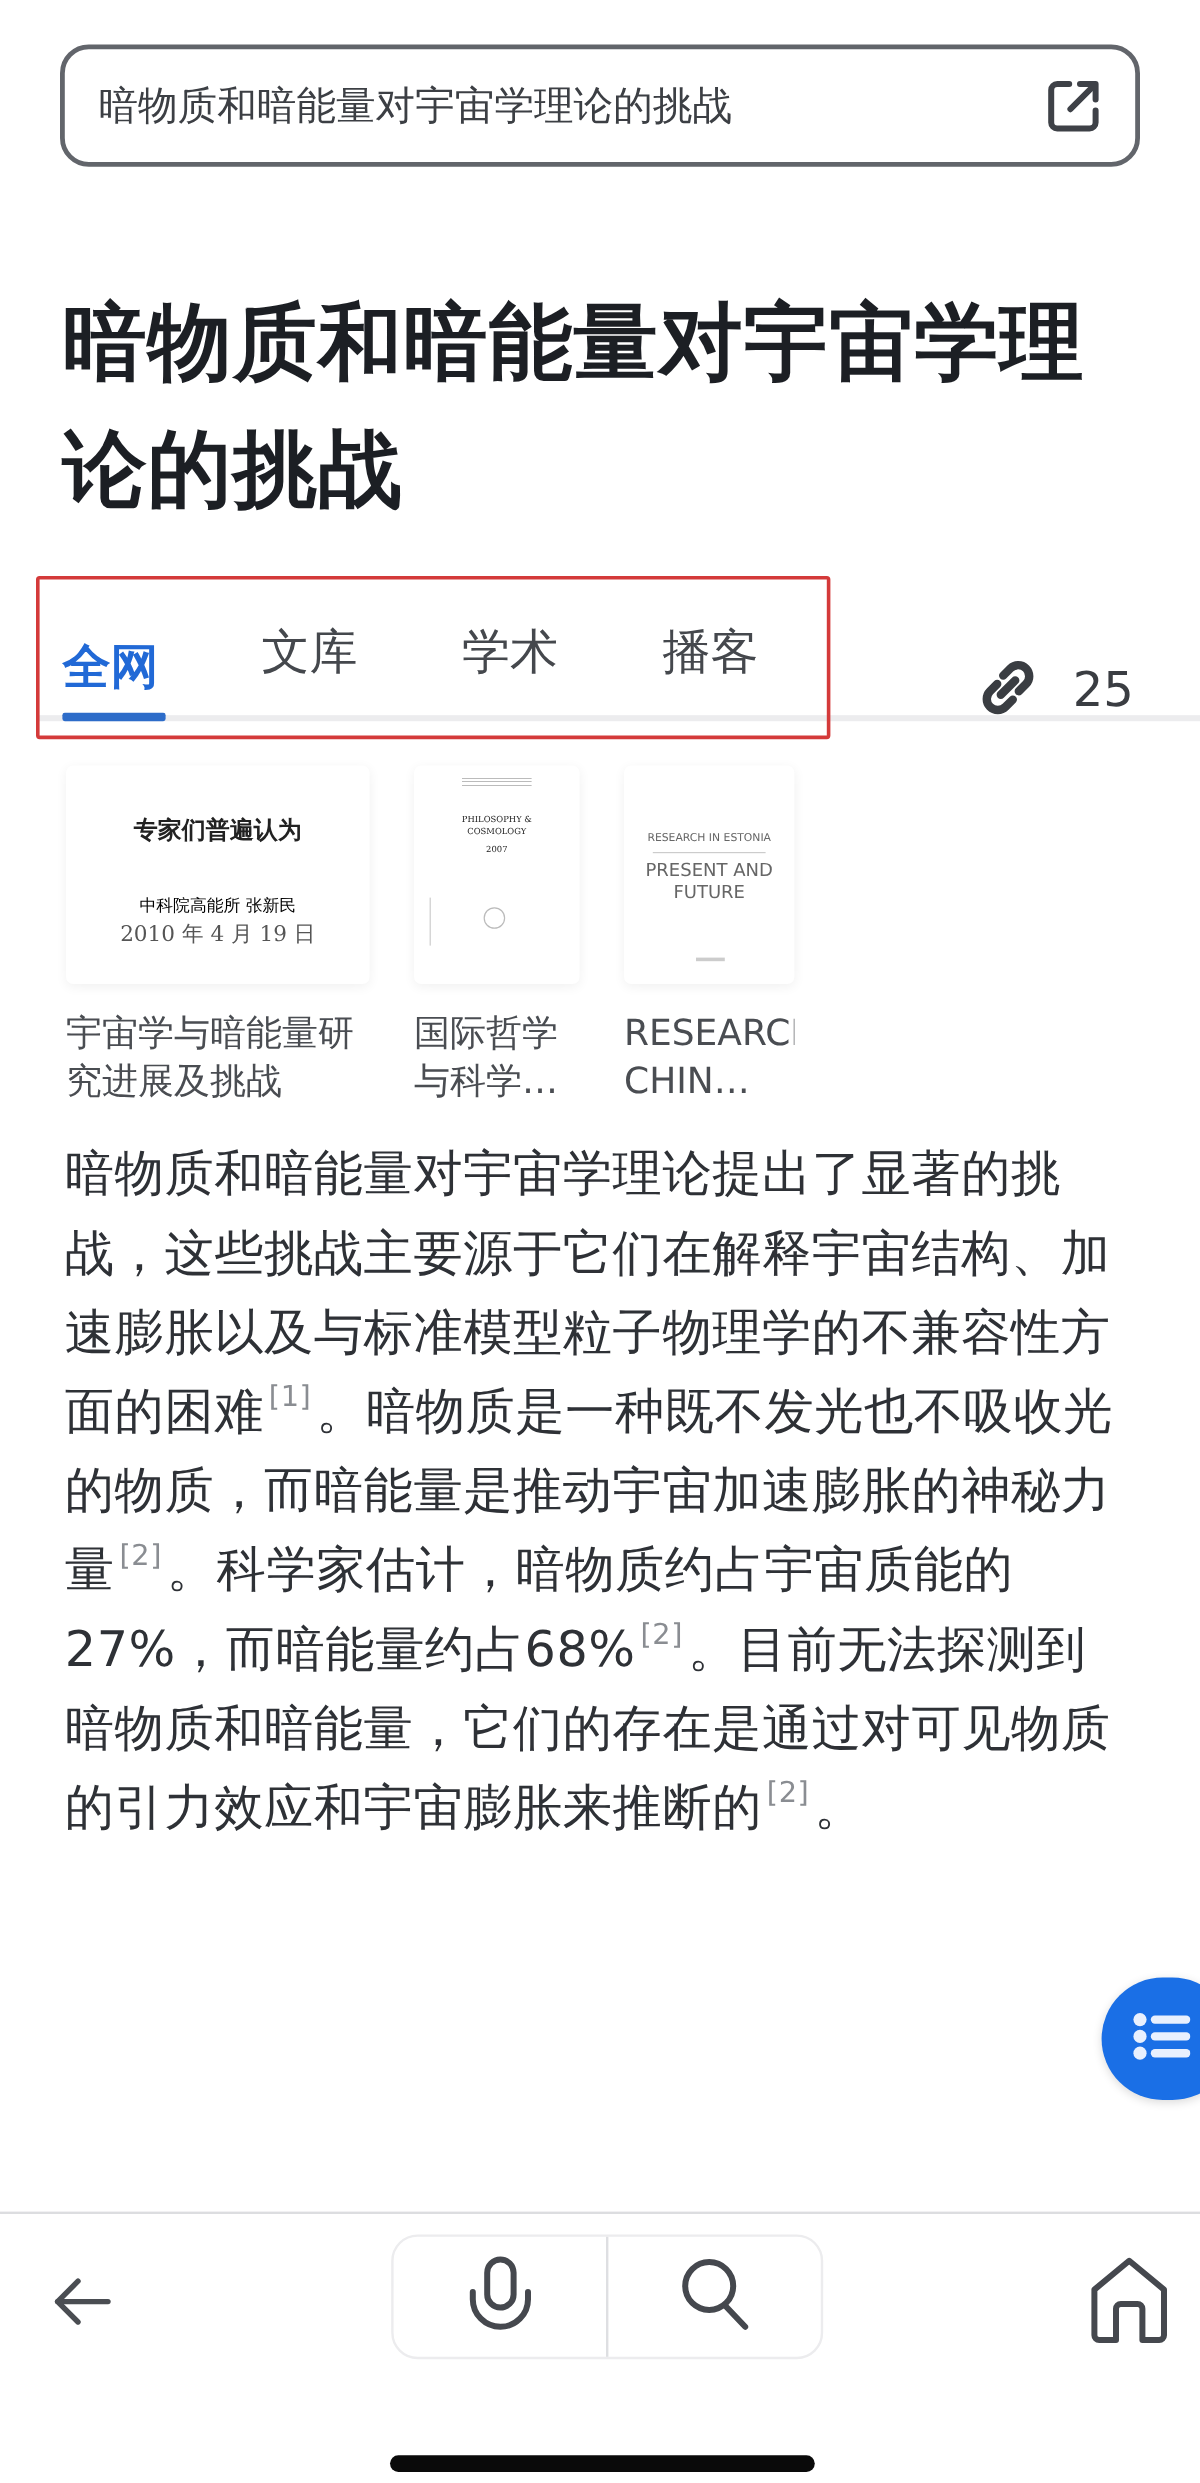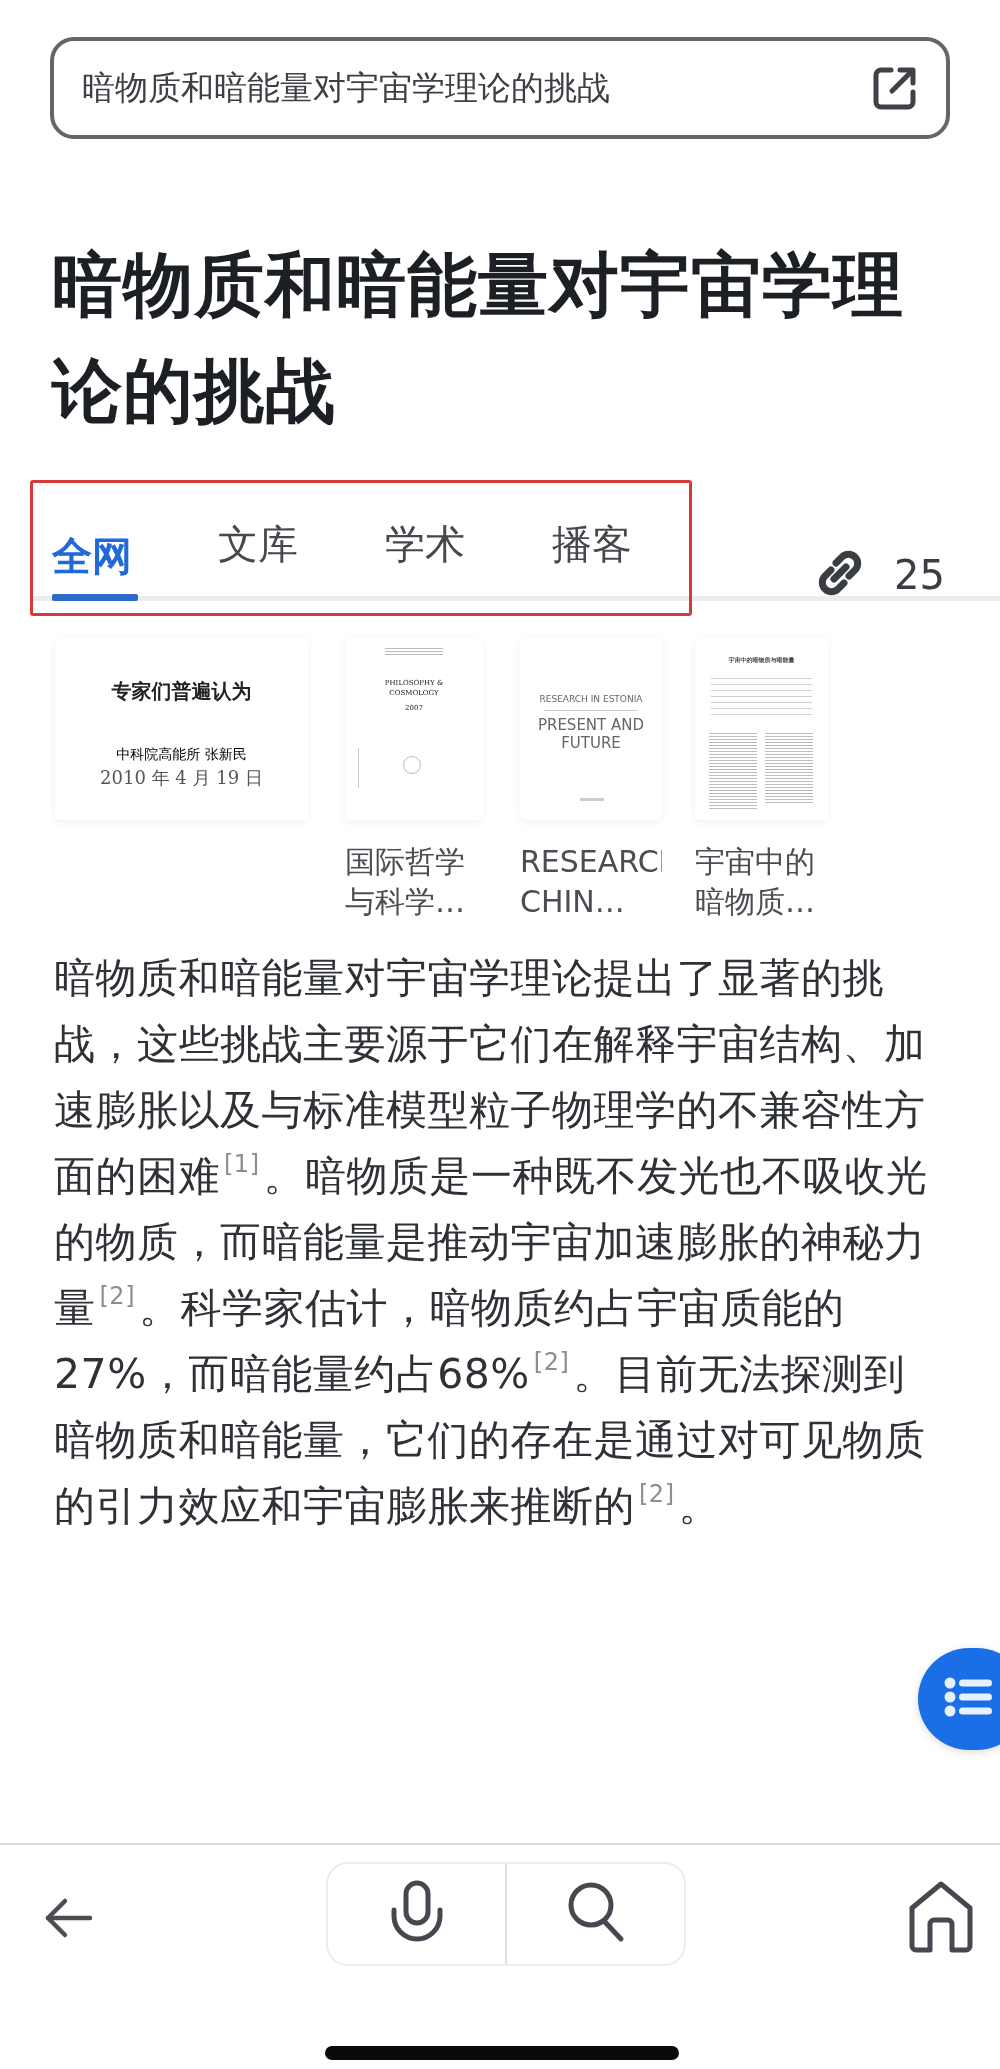--- a/index.html
+++ b/index.html
@@ -87,20 +87,21 @@
   <span class="num">25</span>
 </div>
 
 <div class="cards">
   <div class="card" style="left:55px; width:253px;">
     <div class="thumb">
       <div class="thumb-text" style="top:40px; font-size:20px; font-weight:bold;">专家们普遍认为</div>
       <div class="thumb-text" style="top:108px; font-size:14px; color:#000000;">中科院高能所  张新民</div>
       <div class="thumb-text" style="top:128px; font-size:18px; color:#555;">2010 年 4 月  19 日</div>
     </div>
+    <div class="cap" style="height:80px;">宇宙学与暗能量研究进展及挑战</div>
   </div>
 
   <div class="card" style="left:345px; width:138px;">
     <div class="thumb">
       <div style="position:absolute; left:40px; top:10px; width:58px; height:8px; background:repeating-linear-gradient(#bbb 0 1px, transparent 1px 3px);"></div>
       <div class="thumb-text" style="top:40px; font-size:7px; font-weight:normal; line-height:10px; padding:0 30px;">PHILOSOPHY &amp; COSMOLOGY</div>
       <div class="thumb-text" style="top:66px; font-size:7px;">2007</div>
       <div style="position:absolute; left:58px; top:118px; width:18px; height:18px; border:1px solid #bbb; border-radius:50%;"></div>
       <div style="position:absolute; left:13px; top:110px; width:1px; height:40px; background:#ccc;"></div>
     </div>
@@ -110,29 +111,20 @@
   <div class="card" style="left:520px; width:142px;">
     <div class="thumb">
       <div class="thumb-text" style="top:56px; font-size:9px; font-family:'DejaVu Sans',sans-serif; color:#666;">RESEARCH IN ESTONIA</div>
       <div style="position:absolute; left:24px; right:24px; top:72px; height:1px; background:#ccc;"></div>
       <div class="thumb-text" style="top:78px; font-size:15px; font-family:'DejaVu Sans',sans-serif; color:#666;">PRESENT AND FUTURE</div>
       <div style="position:absolute; left:60px; top:160px; width:24px; height:3px; background:#ccc;"></div>
     </div>
     <div class="cap" style="height:80px;">RESEARCH CHIN…</div>
   </div>
 
-  <div class="card" style="left:695px; width:133px;">
-    <div class="thumb">
-      <div class="thumb-text" style="top:18px; font-size:6px; font-weight:bold; color:#444;">宇宙中的暗物质与暗能量</div>
-      <div style="position:absolute; left:16px; right:16px; top:40px; height:40px; background:repeating-linear-gradient(#d0d0d0 0 1px, transparent 1px 6px);"></div>
-      <div style="position:absolute; left:14px; width:48px; top:95px; height:78px; background:repeating-linear-gradient(#bdbdbd 0 1px, transparent 1px 3px);"></div>
-      <div style="position:absolute; left:70px; width:48px; top:95px; height:70px; background:repeating-linear-gradient(#bdbdbd 0 1px, transparent 1px 3px);"></div>
-    </div>
-    <div class="cap" style="height:80px;">宇宙中的暗物质…</div>
-  </div>
 </div>
 
 <div class="article">
   <p><span>暗物质和暗能量对宇宙学理论提出了显著的挑战，这些挑战主要源于它们在解释宇宙结构、加速膨胀以及与标准模型粒子物理学的不兼容性方面的困难</span><sup>[1]</sup><span>。暗物质是一种既不发光也不吸收光的物质，而暗能量是推动宇宙加速膨胀的神秘力量</span><sup>[2]</sup><span>。科学家估计，暗物质约占宇宙质能的27%，而暗能量约占68%</span><sup>[2]</sup><span>。目前无法探测到暗物质和暗能量，它们的存在是通过对可见物质的引力效应和宇宙膨胀来推断的</span><sup>[2]</sup><span>。</span></p>
 </div>
 
 <div class="toc-fab">
   <span>
     <svg width="48" height="42" viewBox="0 0 48 42" fill="#e8f0fe">
       <circle cx="6" cy="7" r="5.5"></circle>

